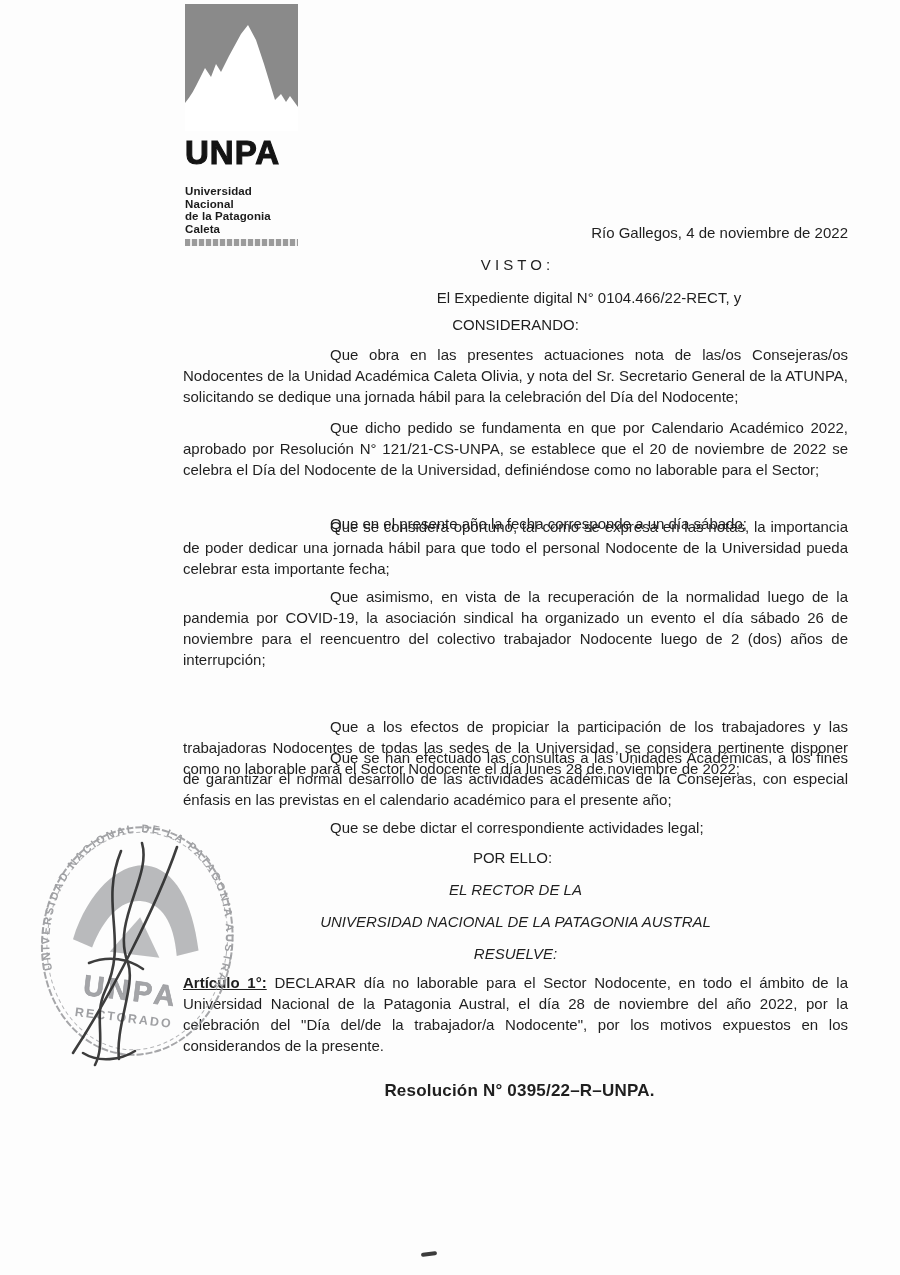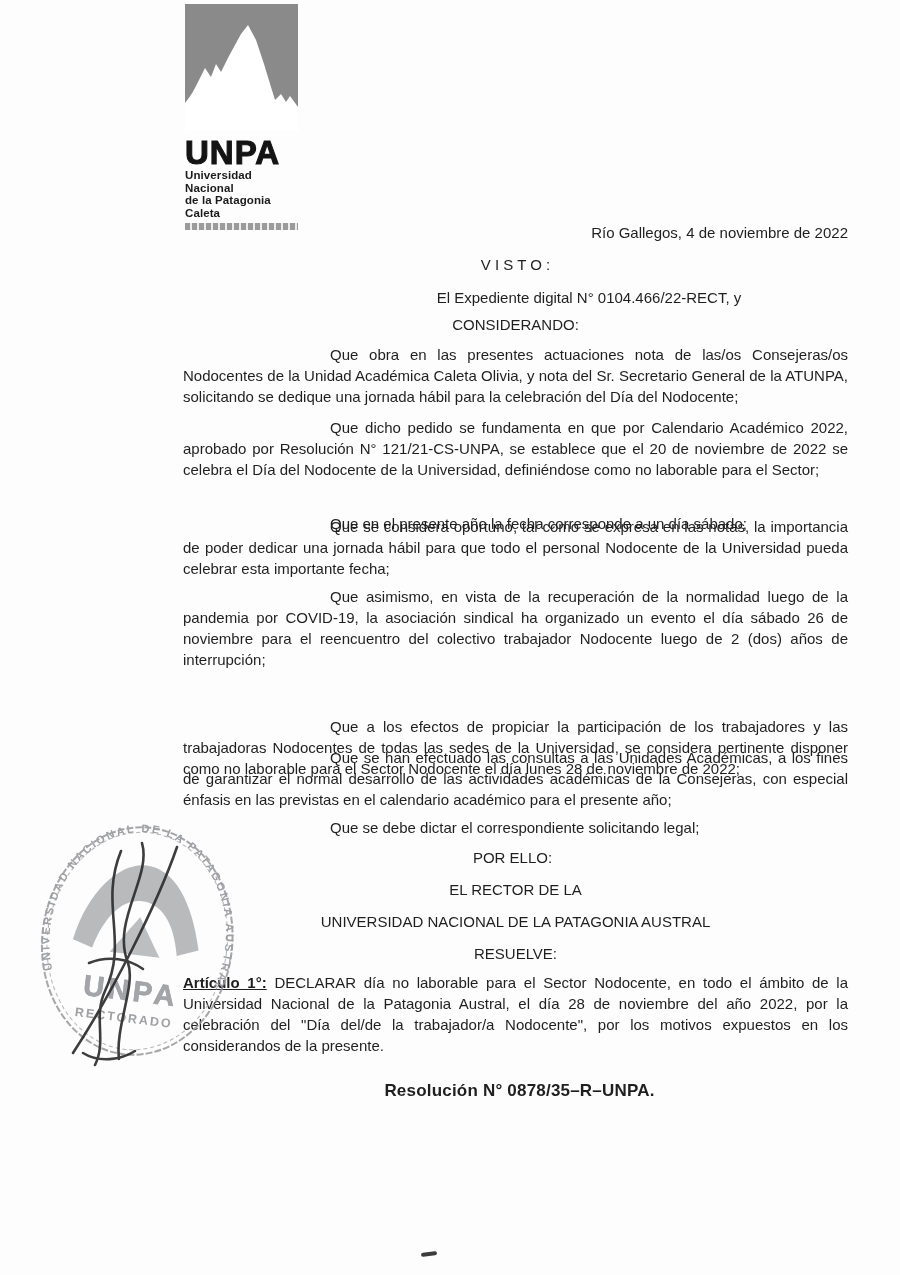--- a/index.html
+++ b/index.html
@@ -7,30 +7,30 @@
   body{
     width:900px;height:1275px;position:relative;
     background:#fdfdfd;
     font-family:"Liberation Sans",sans-serif;
     color:#1f1f1f;overflow:hidden;
   }
   .abs{position:absolute;}
   .col{left:183px;width:665px;font-size:15px;line-height:21px;text-align:center;}
   .just{text-align:justify;text-indent:147px;}
   .indent{text-indent:147px;}
-  .center{text-align:center;}
+  .center{text-align:center;font-style:italic;}
   
   .logo-wrap{left:185px;top:4px;width:113px;}
   .logo-acronym{
     font-size:33px;font-weight:bold;letter-spacing:1px;color:#141414;
     -webkit-text-stroke:1.1px #141414;line-height:30px;margin-top:3px;
   }
   .logo-name{
     font-size:11.5px;font-weight:bold;line-height:12.5px;color:#1b1b1b;
-    margin-top:1px;letter-spacing:0.1px;
+    margin-top:17px;letter-spacing:0.1px;
   }
   .logo-bar{
     margin-top:4px;width:113px;height:7px;
     background:repeating-linear-gradient(90deg,#9b9b9b 0 5px,#ededed 5px 7px);
   }
   .articulo-label{font-weight:bold;text-decoration:underline;}
   .res-line{font-size:17px;font-weight:bold;letter-spacing:0.2px;}
   .bottom-mark{
     left:421px;top:1252px;width:16px;height:4px;background:#3c3c3c;
     border-radius:2px;transform:rotate(-7deg);
@@ -60,31 +60,31 @@
 
 <div class="abs col" style="top:314px;">CONSIDERANDO:</div>
 
 <div class="abs col just" style="top:344px;">Que obra en las presentes actuaciones nota de las/os Consejeras/os Nodocentes de la Unidad Académica Caleta Olivia, y nota del Sr. Secretario General de la ATUNPA, solicitando se dedique una jornada hábil para la celebración del Día del Nodocente;</div>
 <div class="abs col just" style="top:417px;">Que dicho pedido se fundamenta en que por Calendario Académico 2022, aprobado por Resolución N° 121/21-CS-UNPA, se establece que el 20 de noviembre de 2022 se celebra el Día del Nodocente de la Universidad, definiéndose como no laborable para el Sector;</div>
 <div class="abs col just" style="top:513px;">Que en el presente año la fecha corresponde a un día sábado;</div>
 <div class="abs col just" style="top:516px;">Que se considera oportuno, tal como se expresa en las notas, la importancia de poder dedicar una jornada hábil para que todo el personal Nodocente de la Universidad pueda celebrar esta importante fecha;</div>
 <div class="abs col just" style="top:586px;">Que asimismo, en vista de la recuperación de la normalidad luego de la pandemia por COVID-19, la asociación sindical ha organizado un evento el día sábado 26 de noviembre para el reencuentro del colectivo trabajador Nodocente luego de 2 (dos) años de interrupción;</div>
 <div class="abs col just" style="top:681px;margin-top:35px;">Que a los efectos de propiciar la participación de los trabajadores y las trabajadoras Nodocentes de todas las sedes de la Universidad, se considera pertinente disponer como no laborable para el Sector Nodocente el día lunes 28 de noviembre de 2022;</div>
 <div class="abs col just" style="top:747px;">Que se han efectuado las consultas a las Unidades Académicas, a los fines de garantizar el normal desarrollo de las actividades académicas de la Consejeras, con especial énfasis en las previstas en el calendario académico para el presente año;</div>
-<div class="abs col just" style="top:817px;">Que se debe dictar el correspondiente solicitando legal;</div>
+<div class="abs col just" style="top:817px;">Que se debe dictar el correspondiente actividades legal;</div>
 
 <div class="abs col" style="top:847px;left:180px;">POR ELLO:</div>
 
 <div class="abs col center" style="top:879px;">EL RECTOR DE LA</div>
 <div class="abs col center" style="top:911px;">UNIVERSIDAD NACIONAL DE LA PATAGONIA AUSTRAL</div>
 <div class="abs col center" style="top:943px;">RESUELVE:</div>
 
 <div class="abs col just" style="top:972px;text-indent:0;"><span class="articulo-label">Artículo 1°:</span><span> DECLARAR día no laborable para el Sector Nodocente, en todo el ámbito de la Universidad Nacional de la Patagonia Austral, el día 28 de noviembre del año 2022, por la celebración del "Día del/de la trabajador/a Nodocente", por los motivos expuestos en los considerandos de la presente.</span></div>
 
-<div class="abs col res-line" style="top:1080px;left:187px;">Resolución N° 0878/35–R–UNPA.</div>
+<div class="abs col res-line" style="top:1080px;left:187px;">Resolución N° 0395/22–R–UNPA.</div>
 
 <svg class="abs stamp-svg" width="225" height="260" viewBox="0 0 225 260">
   <g transform="rotate(7 112 130)" opacity="0.85">
     <ellipse cx="112" cy="128" rx="95" ry="114" fill="none" stroke="#97989b" stroke-width="2" stroke-dasharray="7 2"></ellipse>
     <ellipse cx="112" cy="128" rx="90" ry="109" fill="none" stroke="#a6a7aa" stroke-width="1" stroke-dasharray="4 3"></ellipse>
     <path id="ringArc" d="M 50 200 A 88 106 0 1 1 174 200" fill="none"></path>
     <text font-size="11" font-weight="bold" fill="#8f9094" letter-spacing="2.2">
       <textPath href="#ringArc" startOffset="50%" text-anchor="middle">UNIVERSIDAD NACIONAL DE LA PATAGONIA AUSTRAL</textPath>
     </text>
     <path d="M 48 134 C 58 80 88 52 112 52 C 140 52 162 82 174 130 L 153 138 C 146 104 131 88 112 88 C 93 88 77 106 68 140 Z" fill="#9a9b9e" opacity="0.8"></path>

